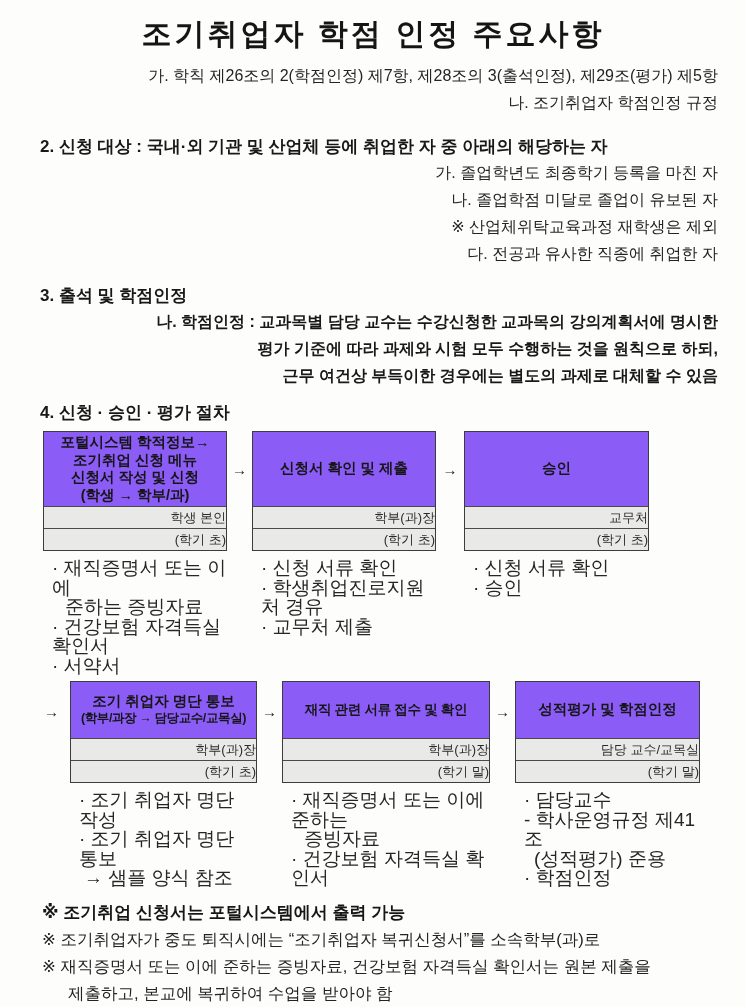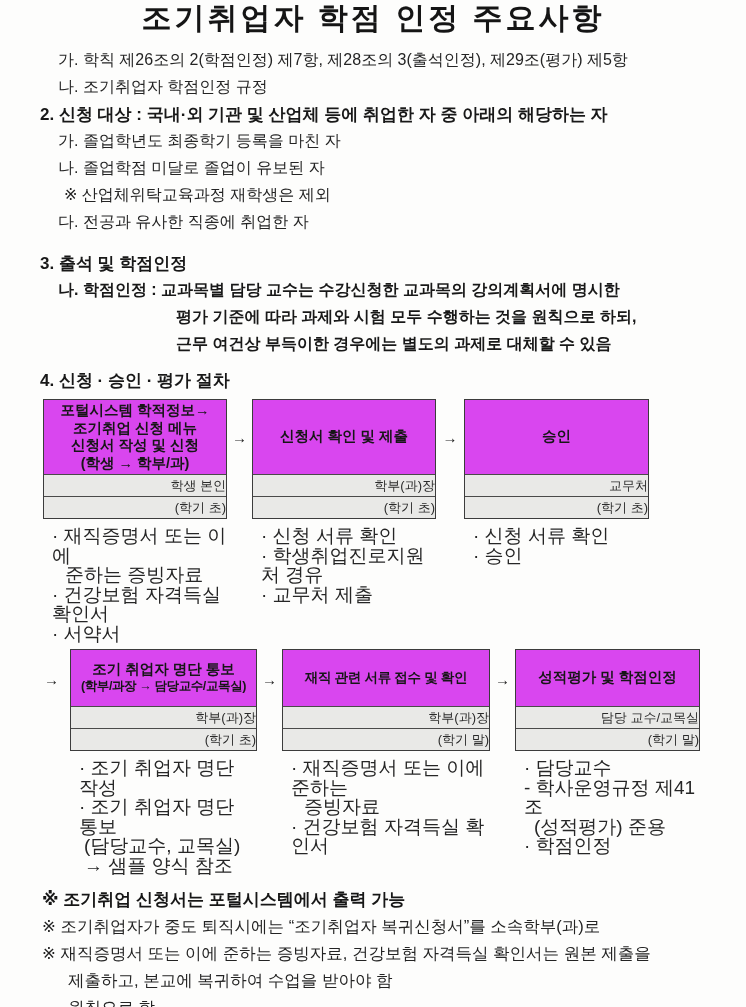--- a/index.html
+++ b/index.html
@@ -6,41 +6,41 @@
   body{
     width:746px;height:1007px;overflow:hidden;
     background:#fdfdfc;color:#1c1c1c;
     font-family:"Liberation Sans","DejaVu Sans",sans-serif;
     -webkit-font-smoothing:antialiased;
   }
   .page{position:relative;width:746px;height:1007px;}
 
   .doc-title{
     text-align:center;font-size:30px;font-weight:700;letter-spacing:3px;
-    padding-top:0;line-height:36px;color:#151515;
+    padding-top:16px;line-height:36px;color:#151515;
   }
 
   .section{margin:0 28px 0 40px;}
   .sec-heading{font-size:17px;font-weight:700;line-height:24px;color:#181818;}
-  .sec-items{margin-left:18px;}
+  .sec-items{margin-left:18px;text-align:right;}
   .sec-item{font-size:16px;line-height:27px;color:#242424;}
   .sec-item.marker-item{margin-left:6px;}
   .s1{margin-top:10px;}
-  .s2{margin-top:3px;}
+  .s2{margin-top:19px;}
   .s3{margin-top:17px;}
   .s4{margin-top:12px;}
   .hang-bold{font-weight:700;color:#181818;}
   .hang-cont{margin-left:118px;}
 
   
   .fc-row{display:flex;align-items:flex-start;}
   .fc-row1{margin:6px 0 0 43px;}
   .fc-row2{margin:6px 0 0 40px;}
   .fc-col{flex:0 0 auto;}
-  .fc-box{border:1.5px solid #3c3c3c;background:#d946ef;}
+  .fc-box{border:1.5px solid #3c3c3c;background:#8b5cf6;}
   .fc-title{
     display:flex;flex-direction:column;justify-content:center;align-items:center;
     text-align:center;font-weight:700;font-size:14.5px;line-height:17.5px;
     padding:2px 1px;color:#161616;
   }
   .r1t{min-height:70px;}
   .r2t{min-height:52px;}
   .fc-title .small{font-size:12.5px;letter-spacing:-0.4px;}
   .fc-title .tight{font-size:13.5px;letter-spacing:-0.3px;white-space:nowrap;}
   .fc-actor,.fc-timing{
@@ -164,21 +164,20 @@
         <div class="fc-title r2t">
           <div>조기 취업자 명단 통보</div>
           <div class="small">(학부/과장 → 담당교수/교목실)</div>
         </div>
         <div class="fc-actor">학부(과)장</div>
         <div class="fc-timing">(학기 초)</div>
       </div>
       <div class="fc-notes">
         <div>· 조기 취업자 명단 작성</div>
         <div>· 조기 취업자 명단 통보</div>
-        <div class="cont-sm">(담당교수, 교목실)</div>
         <div class="cont-sm">→ 샘플 양식 참조</div>
       </div>
     </div>
 
     <div class="fc-arrow a-r2" style="width:25px">→</div>
 
     <div class="fc-col" style="width:208px">
       <div class="fc-box">
         <div class="fc-title r2t">
           <div class="tight">재직 관련 서류 접수 및 확인</div>

